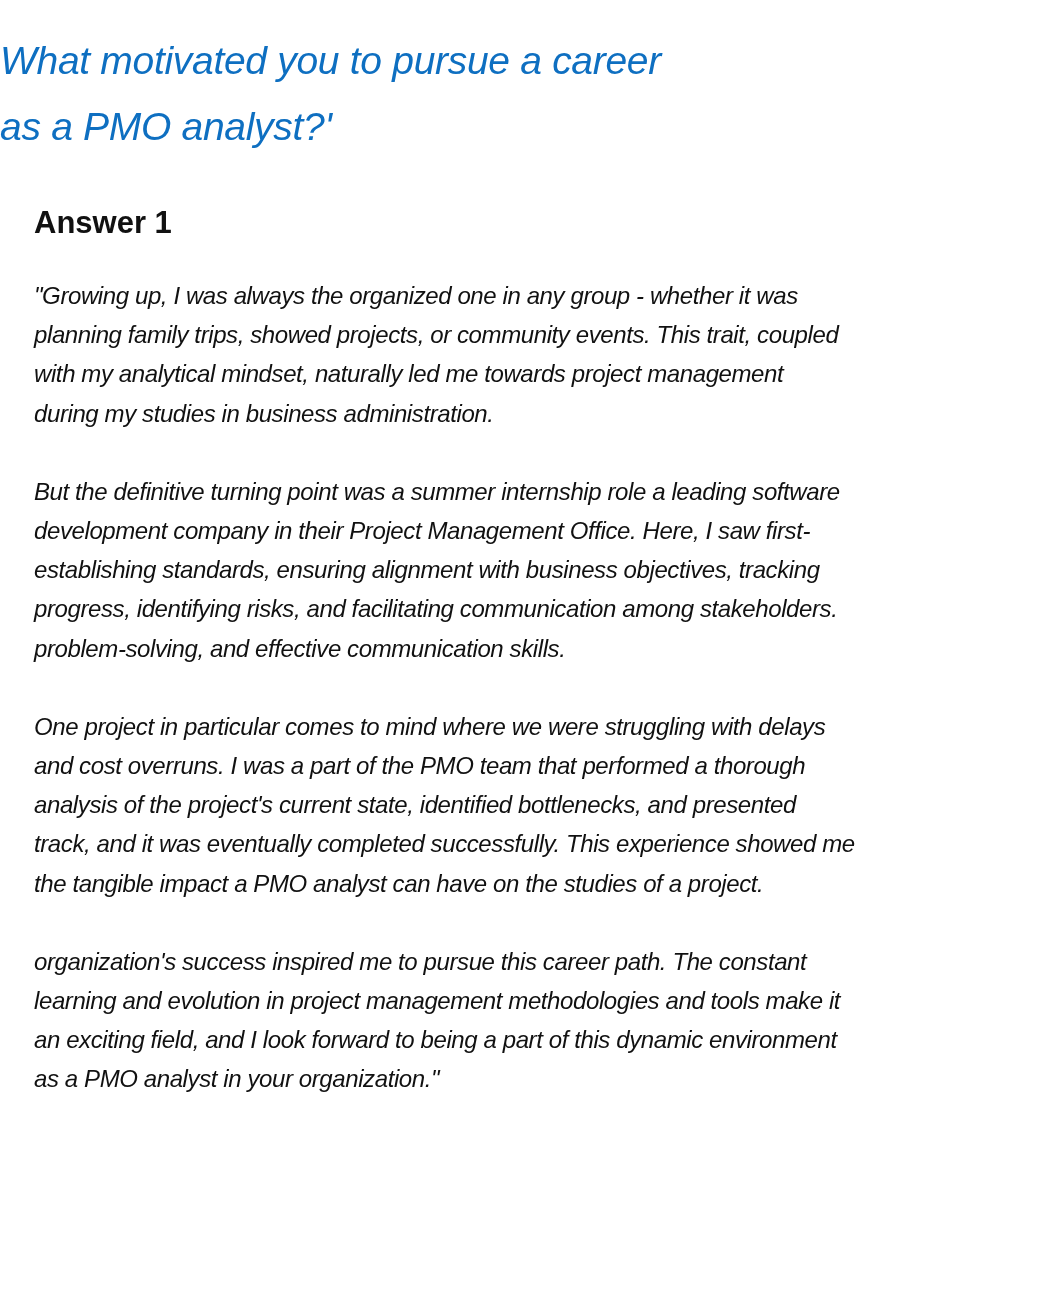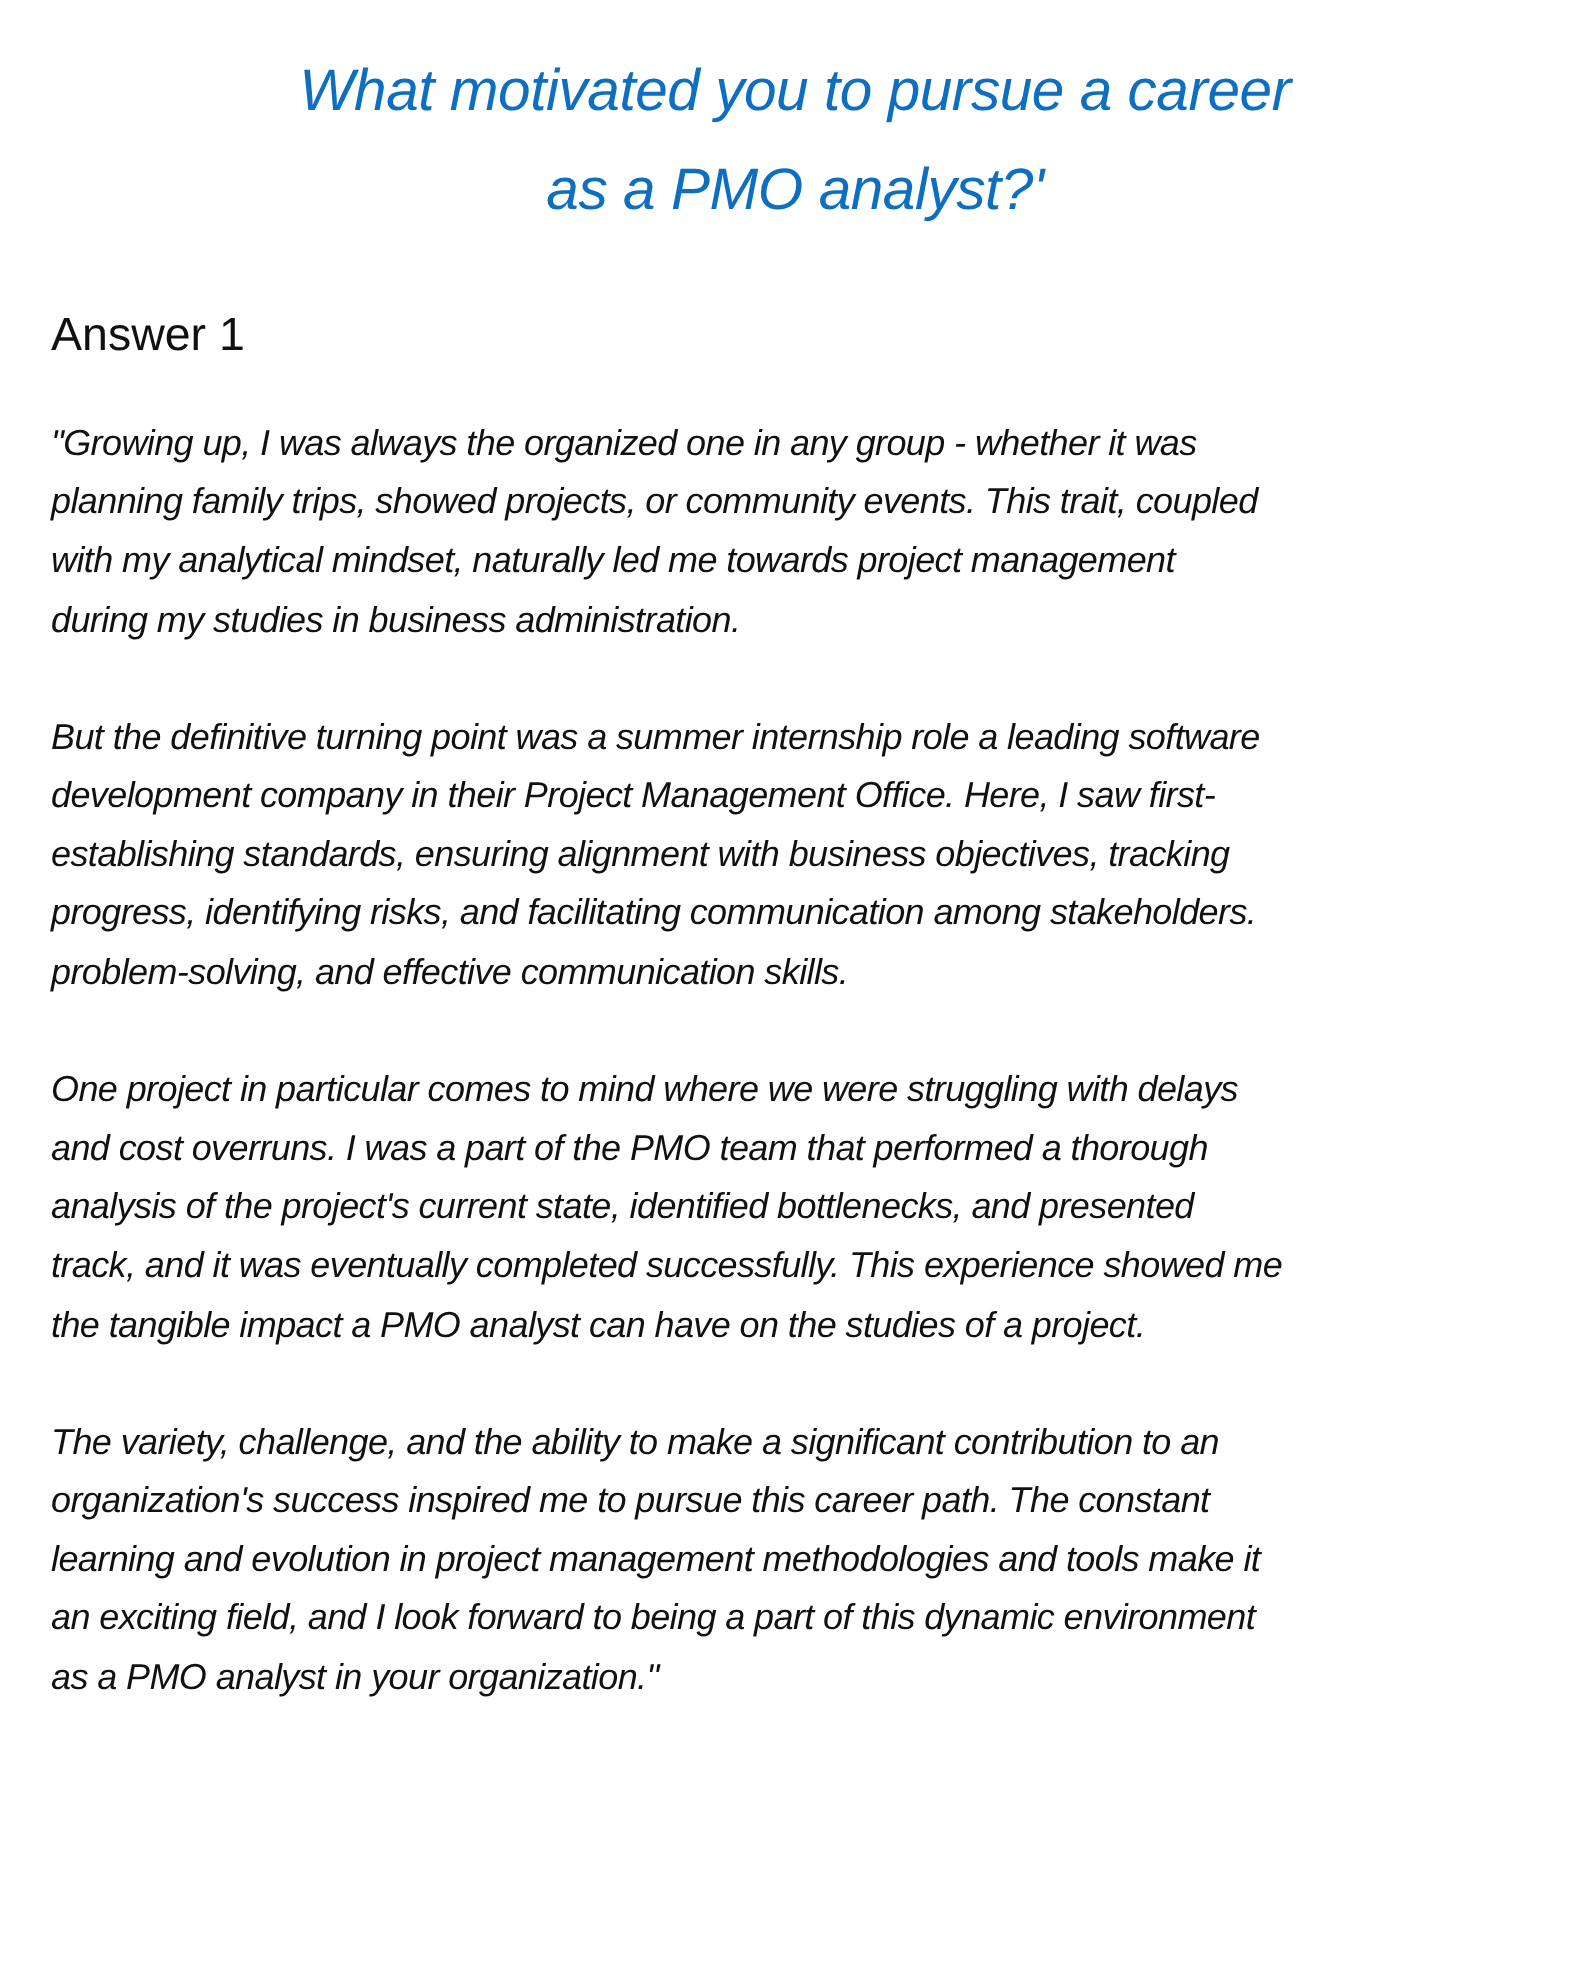--- a/index.html
+++ b/index.html
@@ -12,37 +12,36 @@
       height: 1310px;
       position: relative;
       overflow: hidden;
       font-family: "Liberation Sans", "DejaVu Sans", sans-serif;
     }
     .title {
       position: absolute;
       top: 28px;
       left: 0;
       width: 1060px;
-      text-align: center;
       color: #0e6fc1;
       font-style: italic;
       font-size: 39px;
       line-height: 66px;
       letter-spacing: -0.3px;
       margin: 0;
       font-weight: normal;
     }
     .title span { display: block; }
     .answer-heading {
       position: absolute;
       top: 201px;
       left: 34px;
       margin: 0;
       font-size: 31px;
-      font-weight: normal;
+      font-weight: bold;
       color: #111111;
       line-height: 44px;
     }
     .answer-body {
       position: absolute;
       top: 276px;
       left: 34px;
       width: 1010px;
     }
     .para {
@@ -80,19 +79,18 @@
     <span class="line">problem-solving, and effective communication skills.</span>
   </p>
   <p class="para">
     <span class="line">One project in particular comes to mind where we were struggling with delays</span>
     <span class="line">and cost overruns. I was a part of the PMO team that performed a thorough</span>
     <span class="line">analysis of the project's current state, identified bottlenecks, and presented</span>
     <span class="line">track, and it was eventually completed successfully. This experience showed me</span>
     <span class="line">the tangible impact a PMO analyst can have on the studies of a project.</span>
   </p>
   <p class="para">
-    <span class="line">The variety, challenge, and the ability to make a significant contribution to an</span>
     <span class="line">organization's success inspired me to pursue this career path. The constant</span>
     <span class="line">learning and evolution in project management methodologies and tools make it</span>
     <span class="line">an exciting field, and I look forward to being a part of this dynamic environment</span>
     <span class="line">as a PMO analyst in your organization."</span>
   </p>
 </div>
 
 </body></html>

